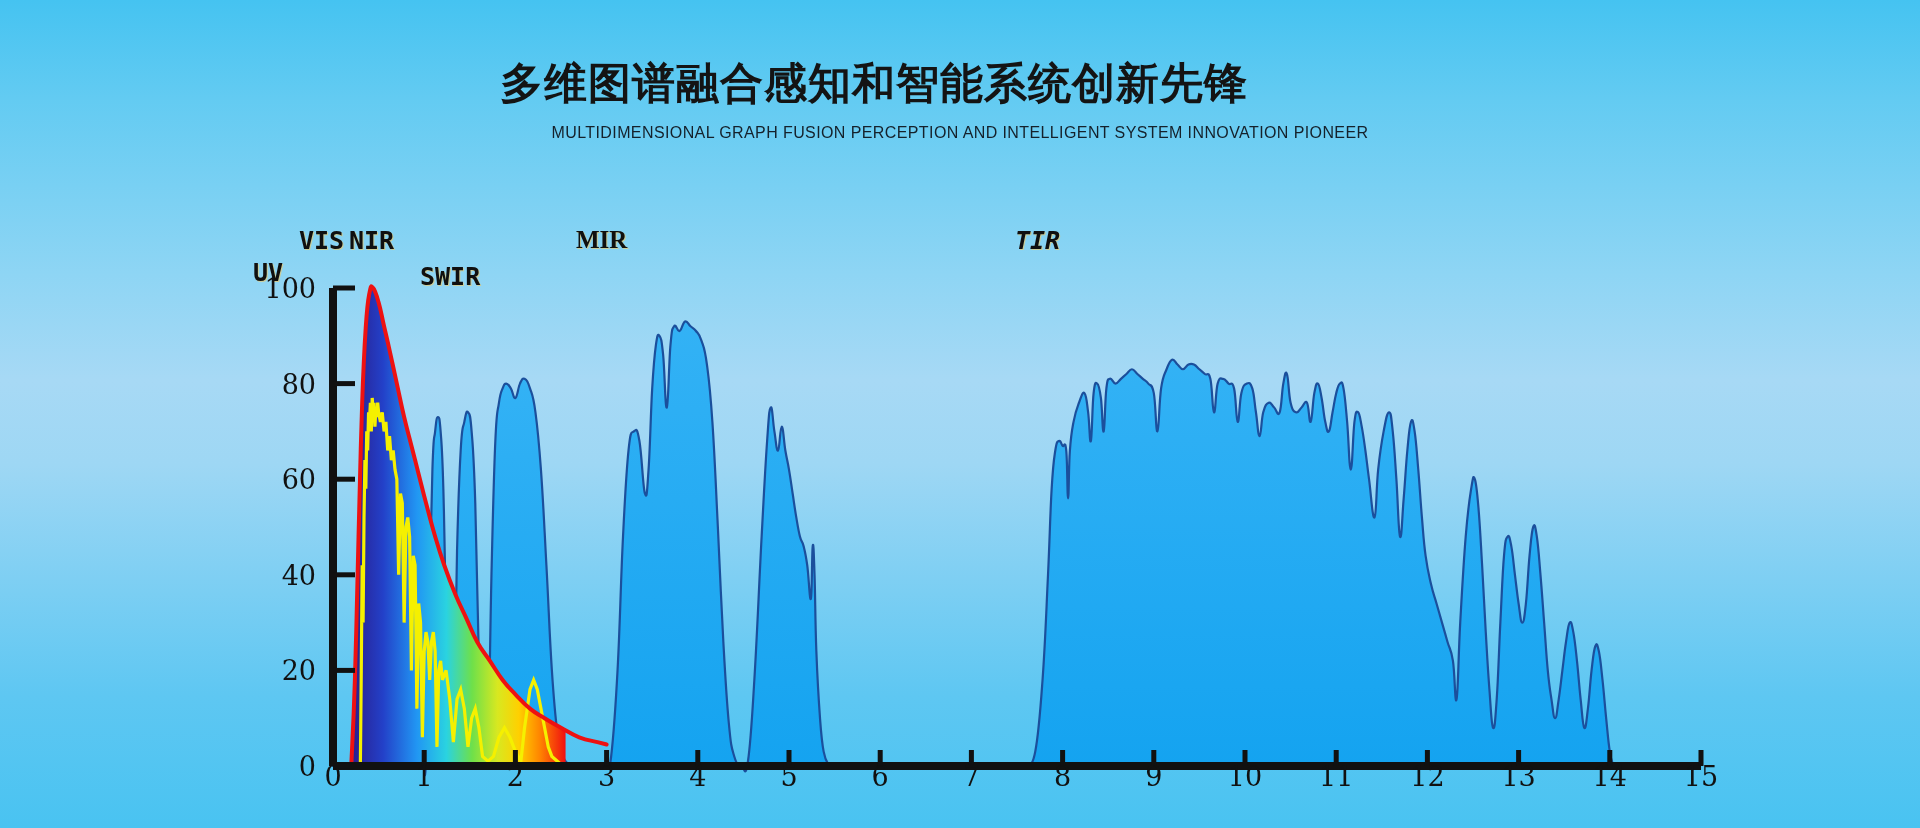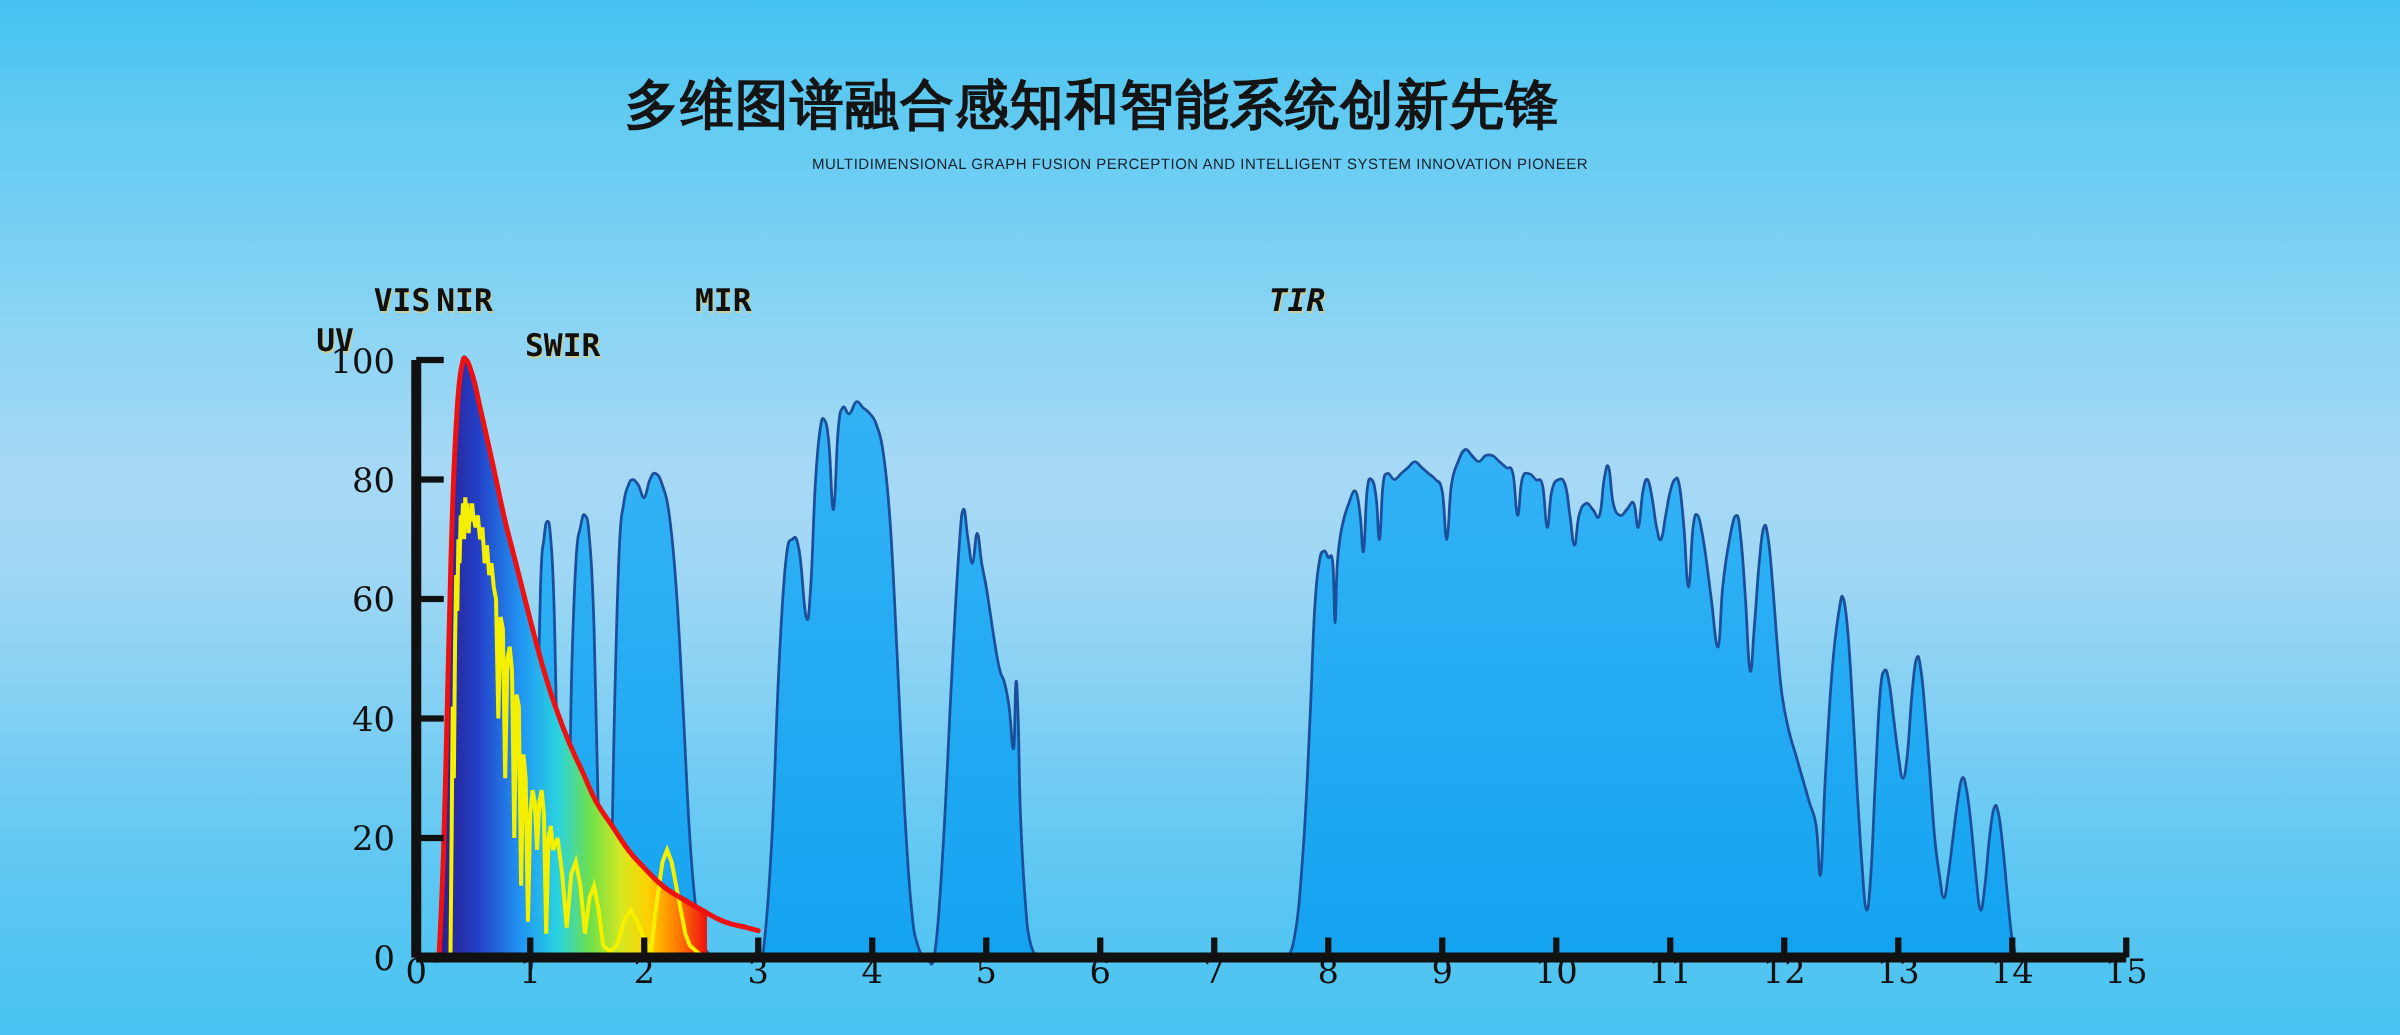--- a/index.html
+++ b/index.html
@@ -21,21 +21,21 @@
 
   .title{
     position:absolute;left:0;top:55px;width:1748px;text-align:center;
     font-family:"DejaVu Sans","Liberation Sans",sans-serif;
     font-weight:bold;font-size:43px;color:#141414;letter-spacing:1px;
     white-space:nowrap;
   }
   .subtitle{
     position:absolute;left:0;top:124px;width:1920px;text-align:center;
     font-family:"Liberation Sans",sans-serif;
-    font-weight:400;font-size:12px;color:#15212b;letter-spacing:0.4px;
+    font-weight:400;font-size:16px;color:#15212b;letter-spacing:0.4px;
     white-space:nowrap;
   }
 
   .bandlabel{
     position:absolute;top:226px;
     font-family:"DejaVu Sans Mono","Liberation Mono",monospace;
     font-weight:bold;font-size:25px;color:#101010;
     text-shadow:1px 1px 0 rgba(255,200,80,.55);
     white-space:nowrap;
   }
@@ -57,21 +57,21 @@
 <div id="stage">
 
   <div class="title">多维图谱融合感知和智能系统创新先锋</div>
   <div class="subtitle">MULTIDIMENSIONAL GRAPH FUSION PERCEPTION AND INTELLIGENT SYSTEM INNOVATION PIONEER</div>
 
   <div id="bandlabels">
       <div class="bandlabel" style="left: 253px; margin-top: 32px;">UV</div>
       <div class="bandlabel" style="left: 299px;">VIS</div>
       <div class="bandlabel" style="left: 349px; text-align: center;">NIR</div>
       <div class="bandlabel" style="left: 420px; margin-top: 36px;">SWIR</div>
-      <div class="bandlabel" style="left: 556px;">MIR</div>
+      <div class="bandlabel" style="left: 576px; font-family: Liberation Serif, serif;">MIR</div>
       <div class="bandlabel" style="left: 1015px; font-style: italic;">TIR</div>
     </div>
 
   <svg id="plot" viewBox="0 0 1920 828" preserveAspectRatio="none">
     <defs>
       <linearGradient id="solarRainbow" x1="0" y1="0" x2="1" y2="0">
         <stop offset="0.00" stop-color="#2a1f8f"></stop>
         <stop offset="0.14" stop-color="#2340c8"></stop>
         <stop offset="0.30" stop-color="#2196f3"></stop>
         <stop offset="0.44" stop-color="#2ad3e0"></stop>

